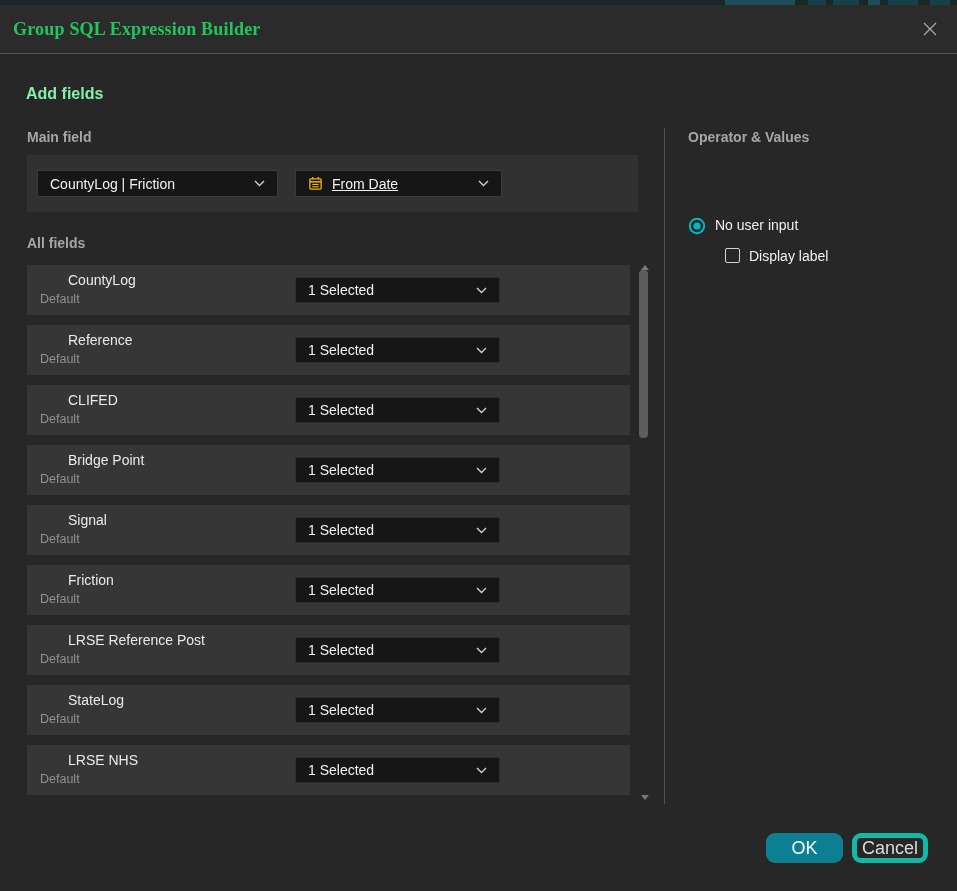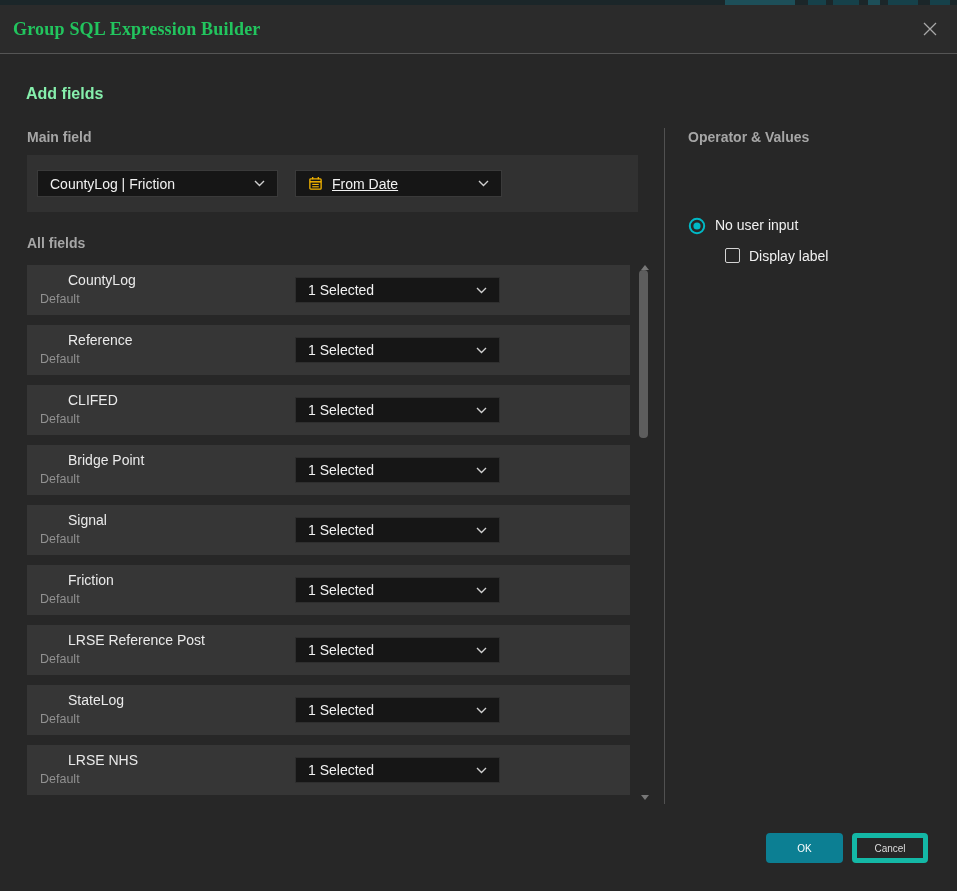--- a/index.html
+++ b/index.html
@@ -49,22 +49,22 @@
   .vdivider{left:664px;top:123px;width:1px;height:676px;background:#515151;}
 
   
   .op-dd{left:688px;top:152px;width:239px;height:26px;}
   .choice-row{display:flex;gap:9px;cursor:pointer;}
   .choice-label{font-size:14px;color:#f0f0f0;}
   .checkbox{width:15px;height:15px;border:1.5px solid #d4d4d4;border-radius:2px;
             box-sizing:border-box;background:transparent;}
 
   
-  .btn{box-sizing:border-box;height:30px;font-size:10px;display:flex;
-       align-items:center;justify-content:center;cursor:pointer;border-radius:4px;}
+  .btn{box-sizing:border-box;height:30px;font-size:18px;display:flex;
+       align-items:center;justify-content:center;cursor:pointer;border-radius:9px;}
   .btn-ok{left:766px;top:828px;width:77px;background:#0c7f93;color:#ffffff;}
   .btn-cancel{left:852px;top:828px;width:76px;background:transparent;
               border:5px solid #14b8a6;color:#dcdcdc;}
 </style>
 </head>
 <body>
 
 <div class="stage">
 
   <div class="abs underlay">

